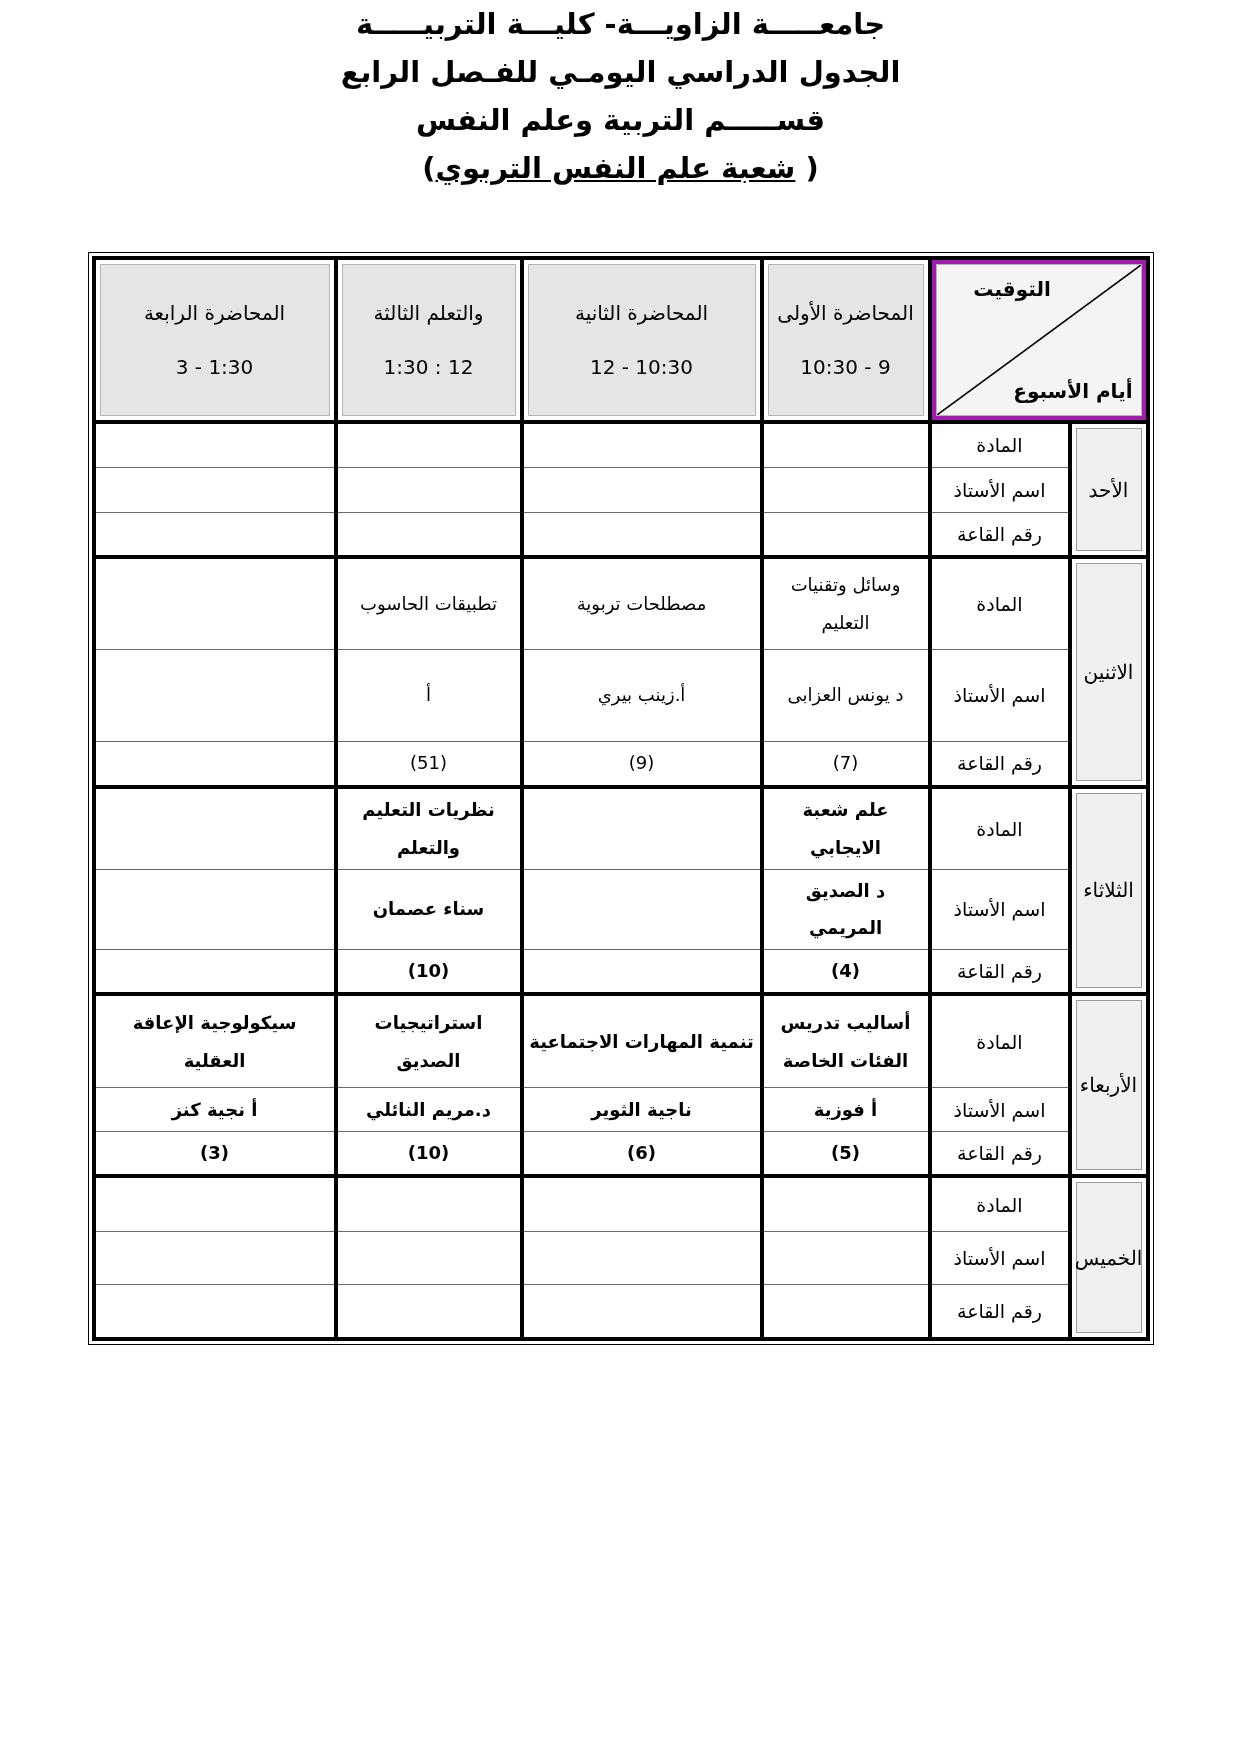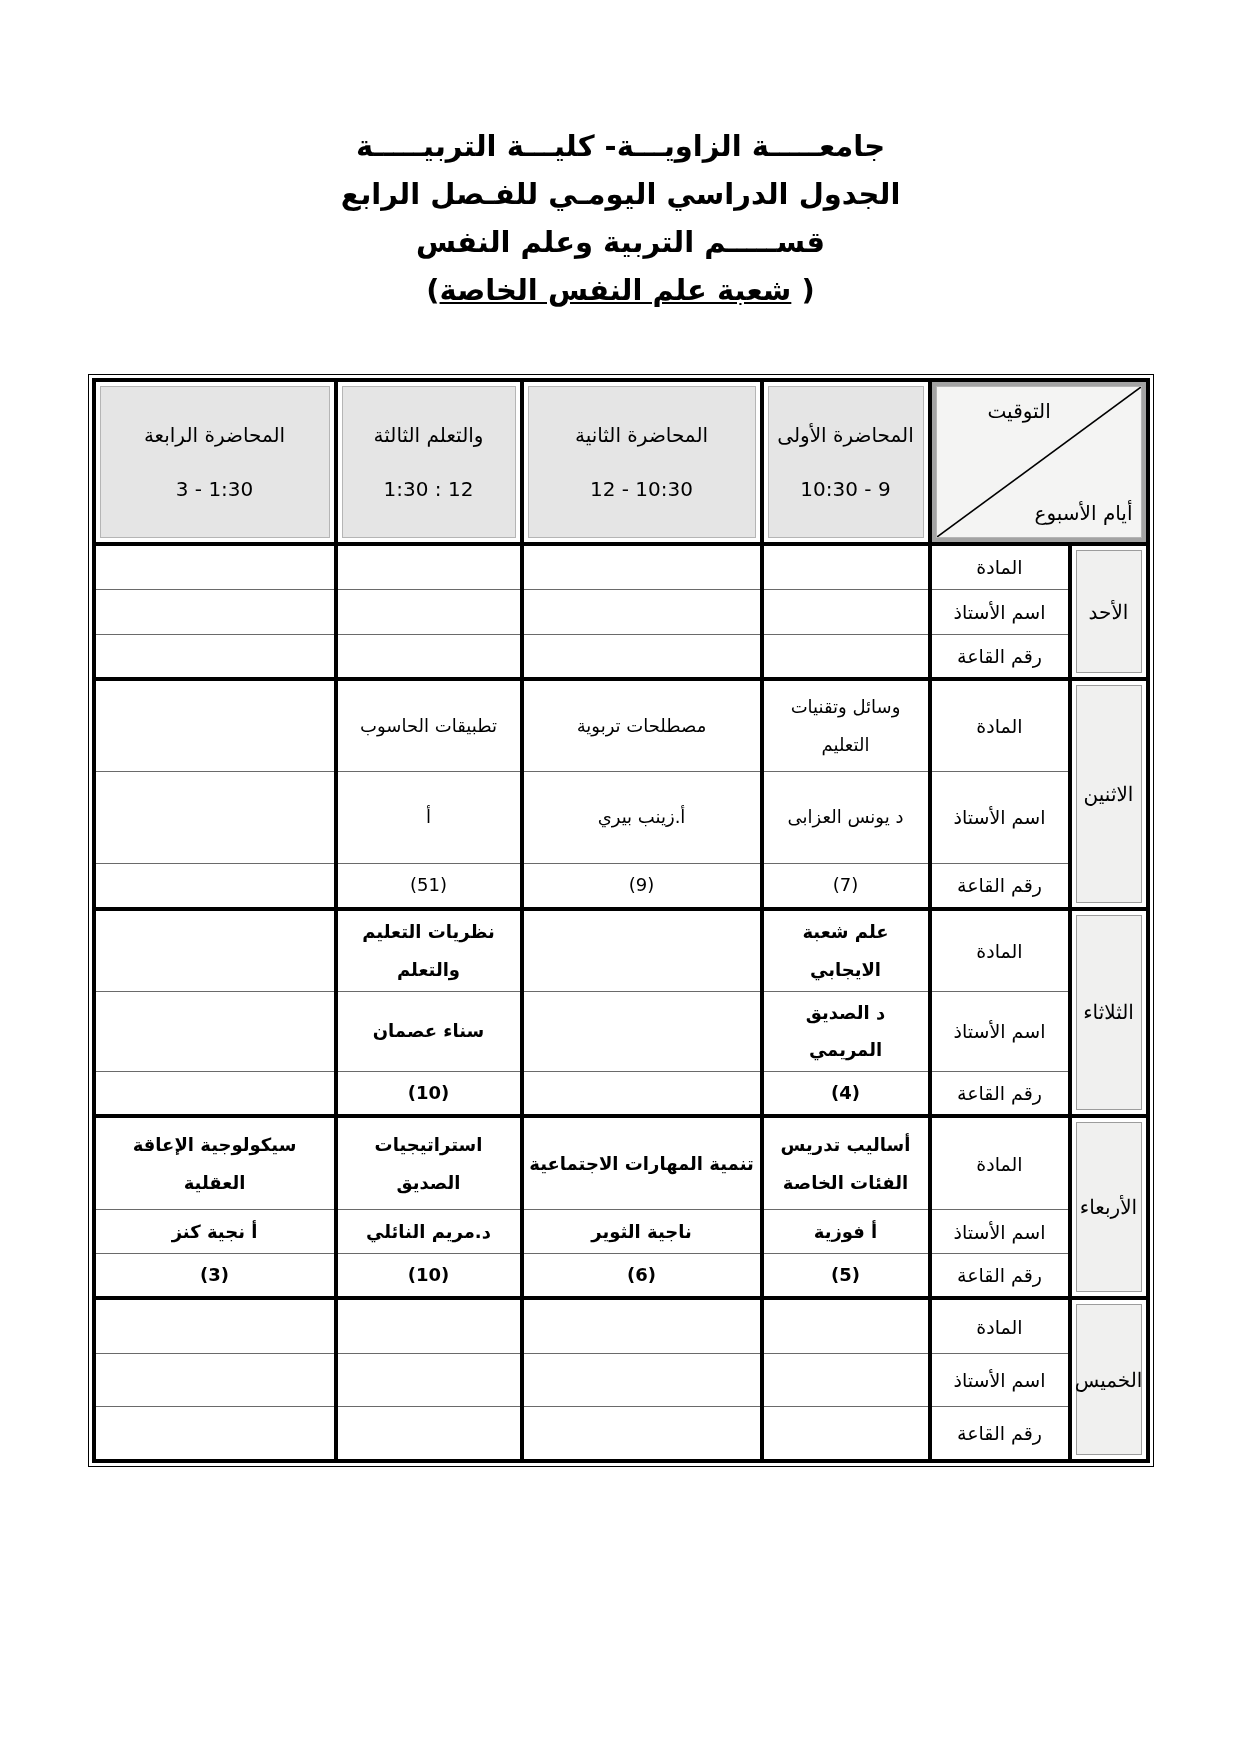--- a/index.html
+++ b/index.html
@@ -2,21 +2,21 @@
 <html lang="ar" dir="rtl"><head>
 <meta charset="utf-8">
 <style>
   html,body{margin:0;padding:0;background:#ffffff;}
   body{
     width:1241px;height:1754px;
     font-family:"DejaVu Sans","Liberation Serif",sans-serif;
     color:#000;
   }
   
-  .title-block{padding-top:122px;text-align:center;}
+  .title-block{text-align:center;}
   .title-line{
     font-weight:bold;
     font-size:29px;
     line-height:48px;
     letter-spacing:0.5px;
   }
   .title-line.underlined .u{text-decoration:underline;}
   
   .table-frame{
     width:fit-content;
@@ -44,21 +44,21 @@
   
   th.hdr{position:relative;background:#fff;}
   .hdr-box{
     position:absolute;top:4px;bottom:4px;left:4px;right:4px;
     background:#e5e5e5;border:1px solid #b5b5b5;
     display:flex;flex-direction:column;align-items:center;justify-content:center;
     gap:30px;font-size:20px;
   }
   .hdr-box .time{font-size:20px;}
   
-  th.corner{position:relative;background:#a3a3a3;padding:0;}
+  th.corner{position:relative;background:#a21caf;padding:0;font-weight:bold;}
   .corner-box{
     position:absolute;top:4px;bottom:4px;left:4px;right:4px;
     background:#f4f4f3;border:1px solid #b5b5b5;
   }
   .corner-box svg{position:absolute;top:0;left:0;width:100%;height:100%;}
   .corner-top{position:absolute;top:12px;right:44%;font-size:20px;}
   .corner-bottom{position:absolute;bottom:12px;right:8px;font-size:20px;}
   
   td.day-cell{position:relative;background:#fff;padding:0;font-family:Liberation Serif, serif;}
   .day-box{
@@ -73,21 +73,21 @@
   td.content-cell.bold{font-weight:bold;}
   .time,.ltr{direction:ltr;unicode-bidi:isolate;}
 </style>
 </head>
 <body>
 
 <div class="title-block">
   <div class="title-line">جامعـــــة الزاويـــة- كليـــة التربيـــــة</div>
   <div class="title-line">الجدول الدراسي اليومـي للفـصل الرابع</div>
   <div class="title-line">قســـــم التربية وعلم النفس</div>
-  <div class="title-line underlined"><span>( </span><span class="u">شعبة علم النفس الخاصة</span><span>)</span></div>
+  <div class="title-line underlined"><span>( </span><span class="u">شعبة علم النفس التربوي</span><span>)</span></div>
 </div>
 
 <div class="table-frame">
   <table>
     <colgroup>
       <col style="width:78px">
         <col style="width:140px">
         <col style="width:168px">
       <col style="width:240px">
         <col style="width:186px">

